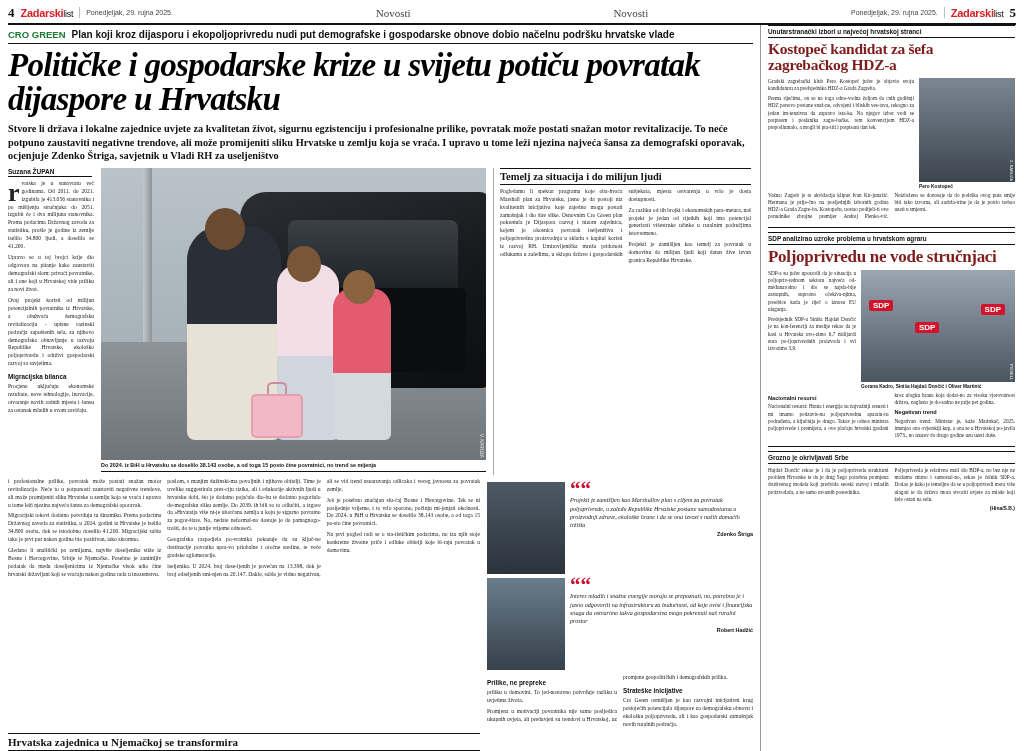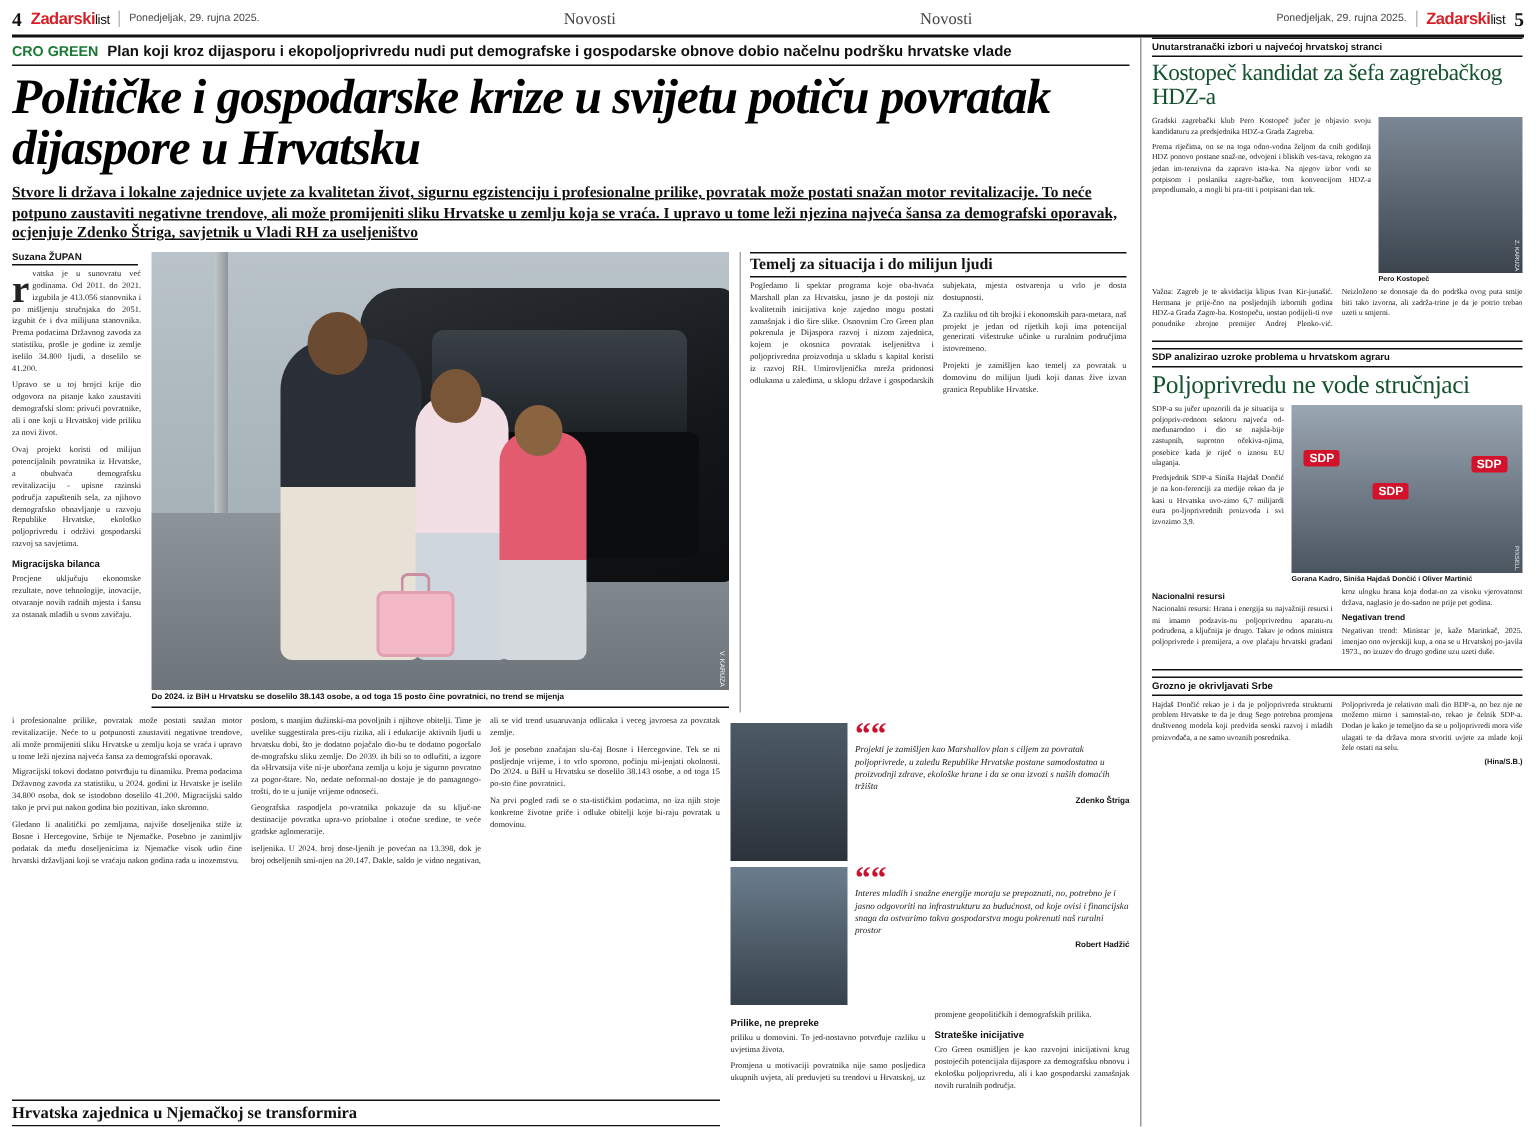--- a/index.html
+++ b/index.html
@@ -54,21 +54,20 @@
     font-style:italic;
   }
 
   .lead {
     font-family:"Liberation Serif", serif;
     font-size:10.3px;
     line-height:1.32;
     font-weight:bold;
     margin:0 0 5px 0;
     color:#111;
-    text-decoration:underline;
   }
 
   .byline {
     font-family:"Liberation Sans", sans-serif;
     font-size:6.5px; font-weight:bold; color:#111;
     border-bottom:1px solid #111; padding-bottom:1px; margin-bottom:3px;
     width:84px;
   }
 
   
@@ -181,22 +180,22 @@
   .qattr { font-family:"Liberation Sans", sans-serif; font-size:5.4px; font-weight:bold; text-align:right; color:#111; margin-top:2px; }
 
   
   .rc-hd {
     font-family:"Liberation Sans", sans-serif; font-weight:bold;
     font-size:6.4px; color:#111;
     border-top:1px solid #111; border-bottom:1px solid #111;
     padding:2px 0; margin-bottom:3px;
   }
   h2.rc-title {
-    font-family:"Liberation Serif", serif; font-weight:normal;
-    font-size:15.5px; line-height:1.05; margin:0 0 4px 0; color:#14532d;
+    font-family:"Liberation Serif", serif; font-weight:bold;
+    font-size:15.5px; line-height:1.05; margin:0 0 4px 0; color:#7f1d1d;
     letter-spacing:-0.3px;
   }
   h2.rc-title.big { font-size:17px; }
   .rc-body { display:flex; gap:5px; }
   .rc-text { font-size:5.2px; line-height:1.4; text-align:justify; color:#222; }
   .rc-text p { margin:0 0 3px 0; }
   .rc-photo { width:96px; height:104px; background:linear-gradient(#7b8794,#3c454e); flex:none; position:relative; }
   .rc-cap { font-family:"Liberation Sans", sans-serif; font-size:4.8px; font-weight:bold; margin-top:2px; color:#111; }
   .rc-photo-wide { width:100%; height:112px; background:linear-gradient(#9aa6b2,#4a5560); position:relative; margin-bottom:2px; }
   .sdp-tag { position:absolute; font-family:"Liberation Sans", sans-serif; font-weight:bold; font-size:8px; color:#fff; background:#d3132b; padding:1px 4px; border-radius:2px; }

